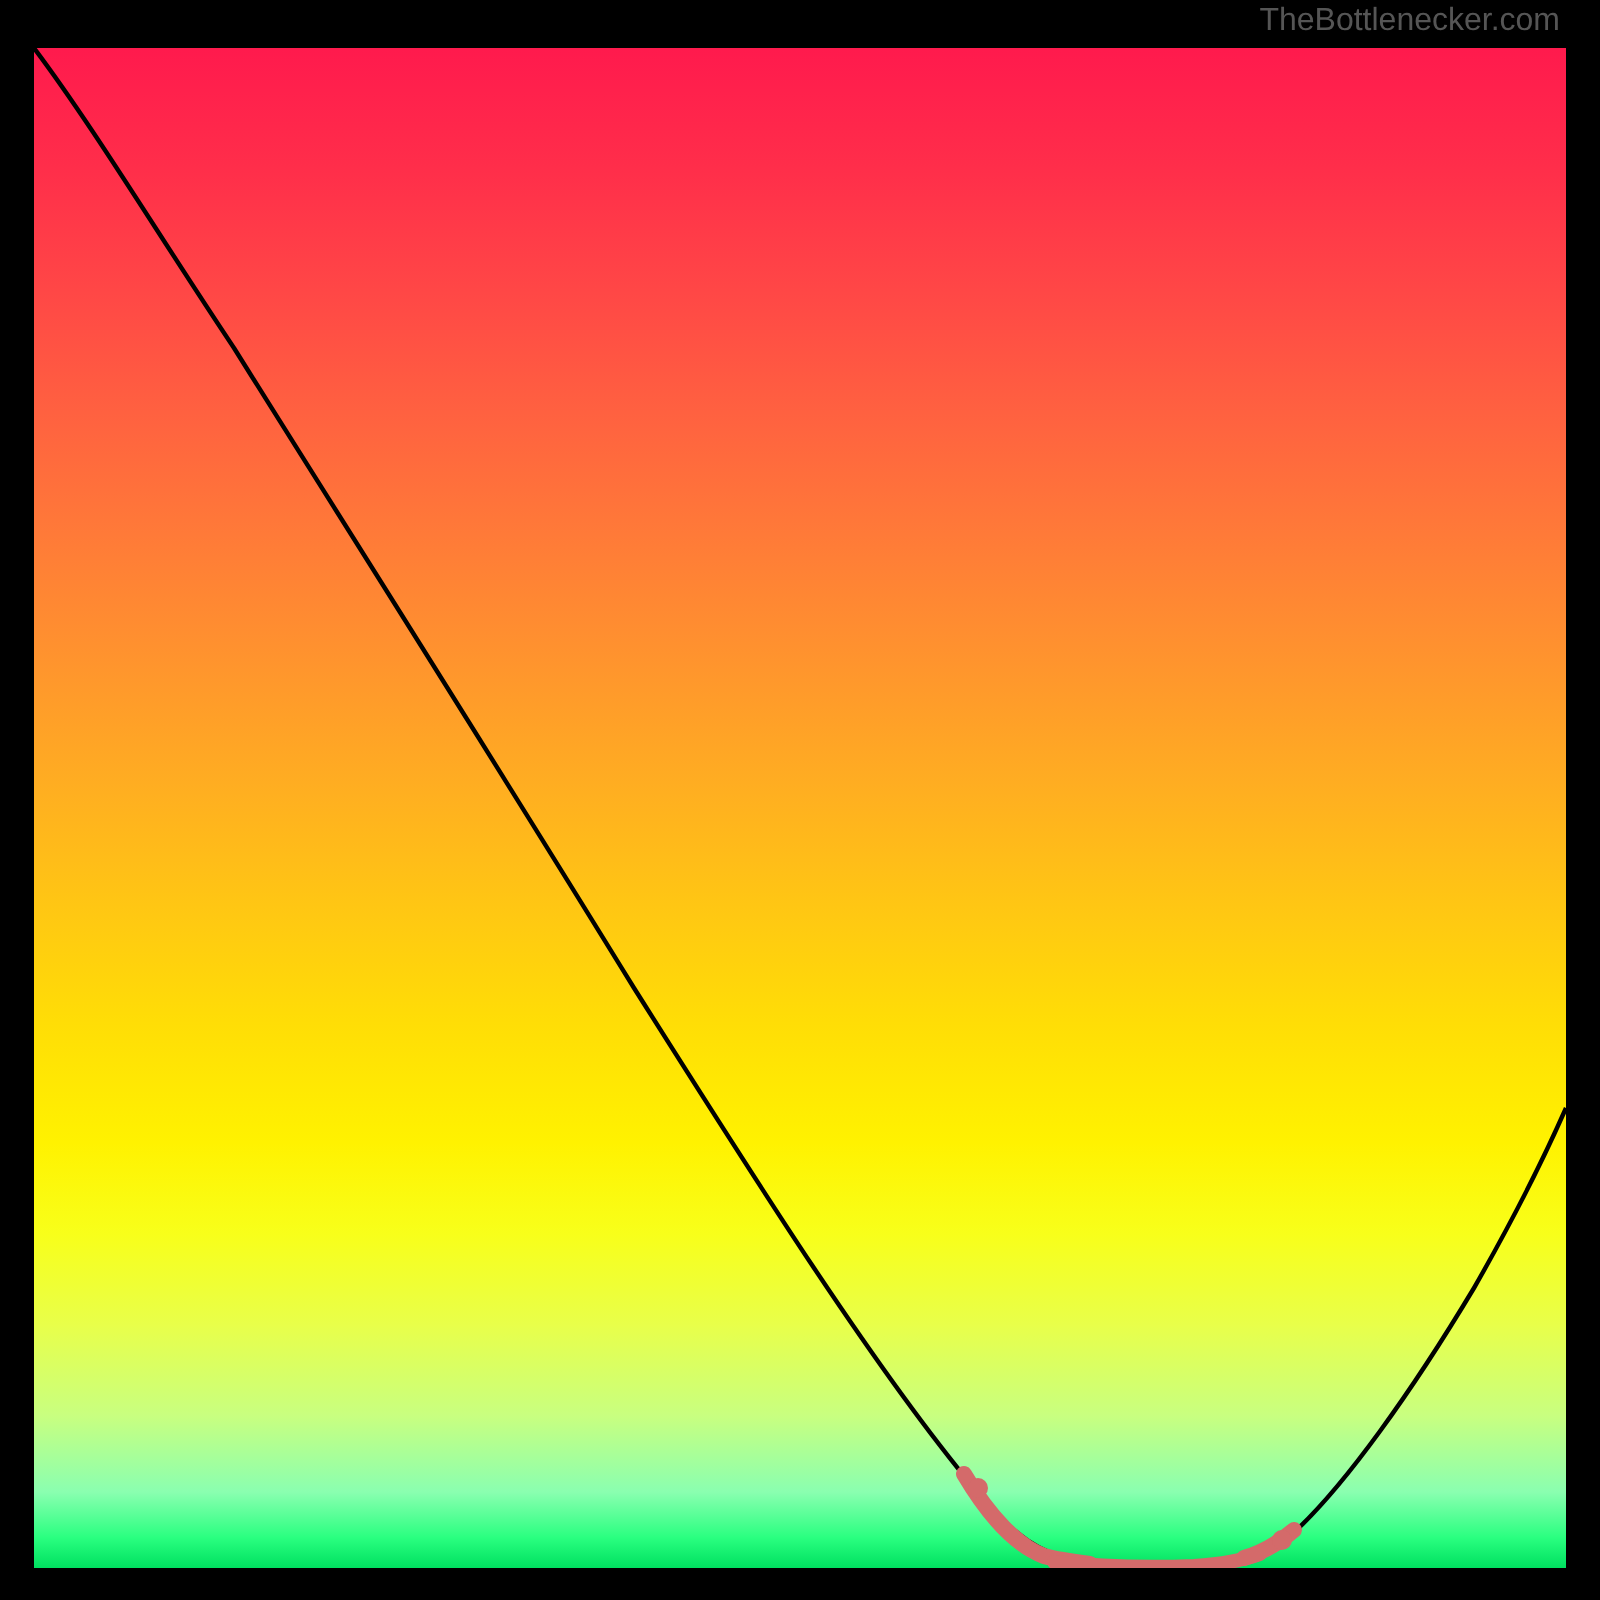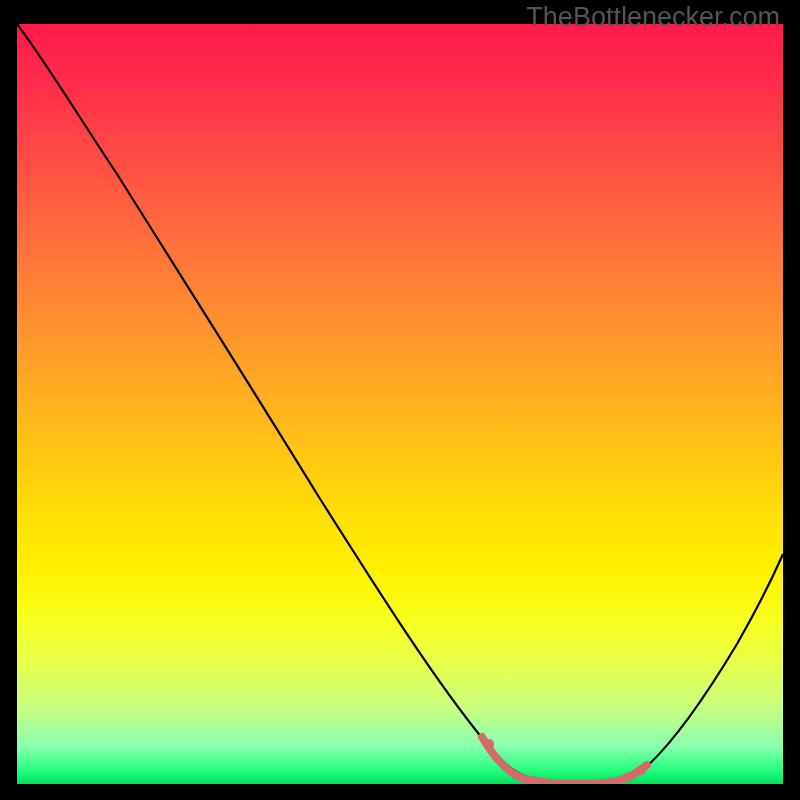--- a/index.html
+++ b/index.html
@@ -8,21 +8,21 @@
     height: 800px;
     background: #000;
     position: relative;
     font-family: Arial, sans-serif;
   }
   .attribution {
     position: absolute;
     top: 2px;
     right: 20px;
     color: #555;
-    font-size: 27px;
+    font-size: 16px;
     font-weight: 500;
     z-index: 10;
   }
   .plot-area {
     position: absolute;
     left: 17px;
     top: 24px;
     width: 766px;
     height: 760px;
   }

